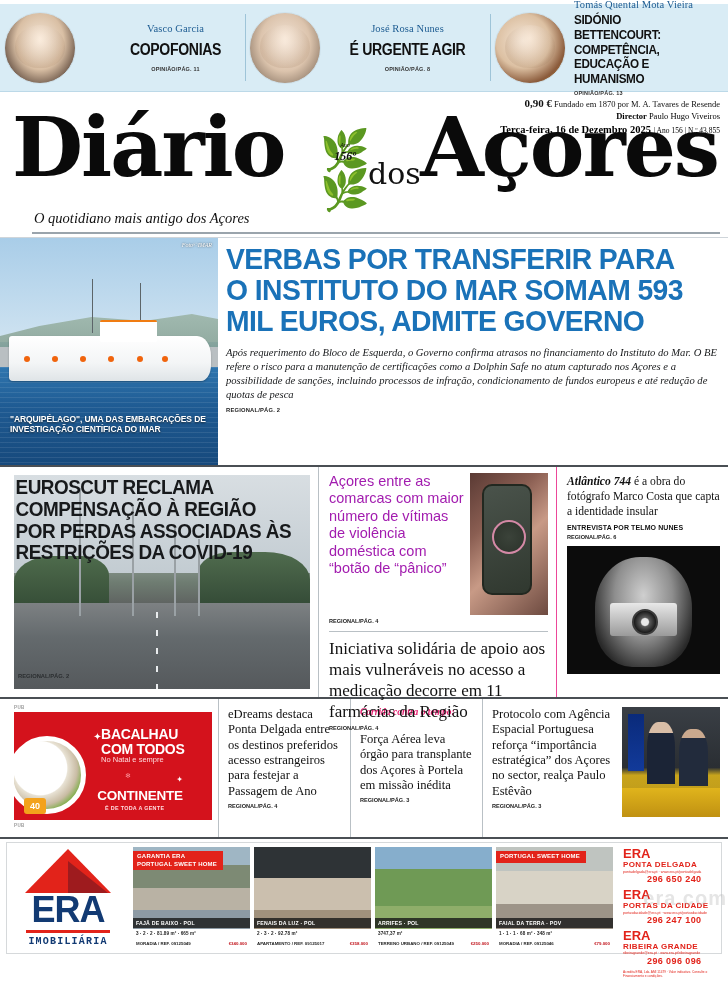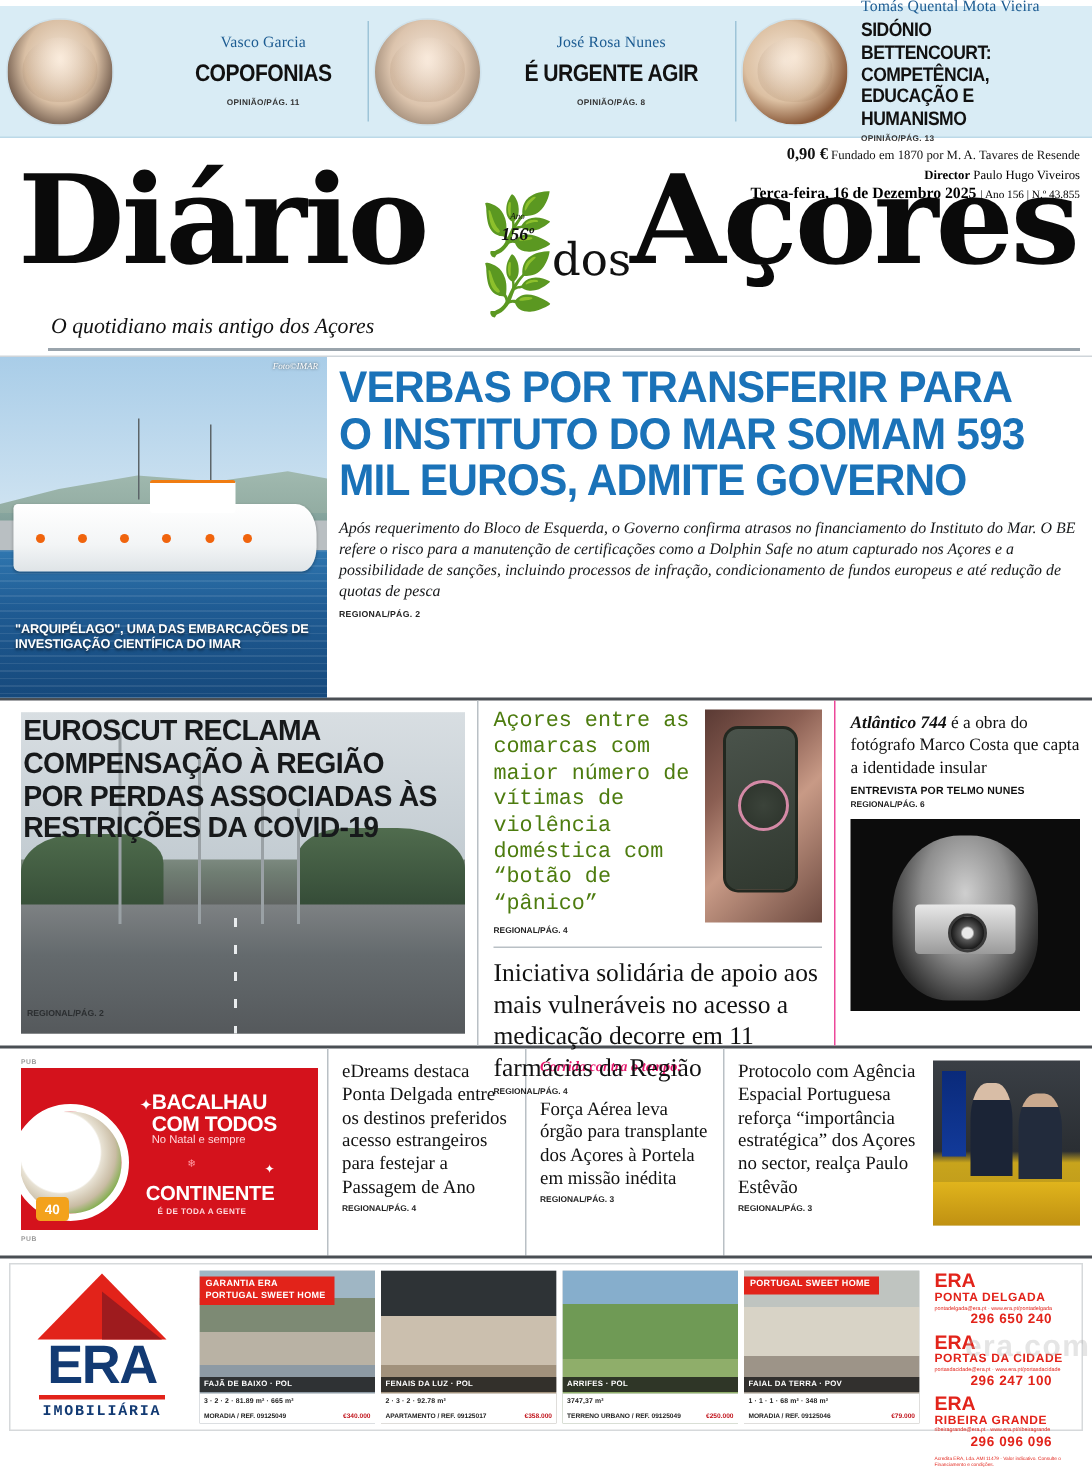--- a/index.html
+++ b/index.html
@@ -193,21 +193,21 @@
   }
   .t2-ref-abs {
     position: absolute; left: 18px; bottom: 18px; z-index: 3;
     font-family: "Liberation Sans", sans-serif; font-weight: 700;
     font-size: 5.8px; color: #2b2e30;
   }
   .t2-b { flex: 0 0 238px; border-left: 1px solid #b9c0c5; padding: 6px 8px 6px 10px; display:flex; flex-direction:column; }
   .t2b-top { display: flex; gap: 6px; }
   .t2b-head {
     flex: 1;
-    font-family: Liberation Mono, monospace; font-size: 14.5px; line-height: 1.2; color: #4d7c0f;
+    font-family: Liberation Sans, sans-serif; font-size: 14.5px; line-height: 1.2; color: #a21caf;
   }
   .t2b-photo {
     flex: 0 0 78px; height: 142px;
     background: linear-gradient(135deg,#5a3a34 0%, #8a5e52 30%, #c89a86 55%, #6d4a40 100%);
     position: relative; overflow: hidden;
   }
   .t2b-device {
     position:absolute; left:16%; top:8%; width:64%; height:78%;
     background: linear-gradient(160deg,#4a534b,#30382f);
     border-radius: 10px; border: 2px solid #222820;

